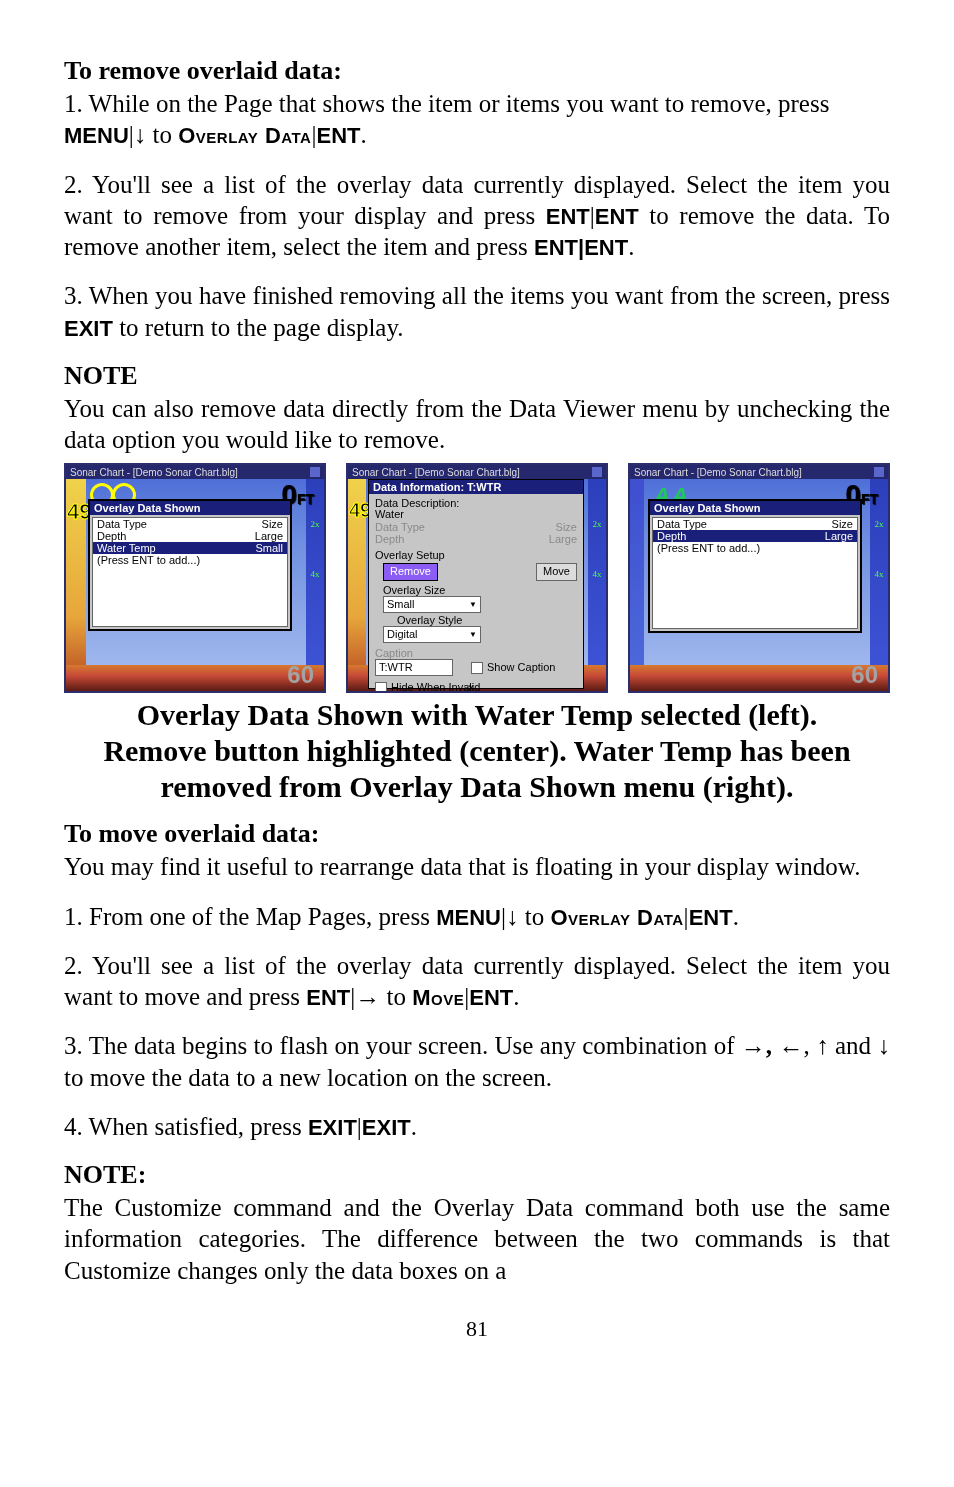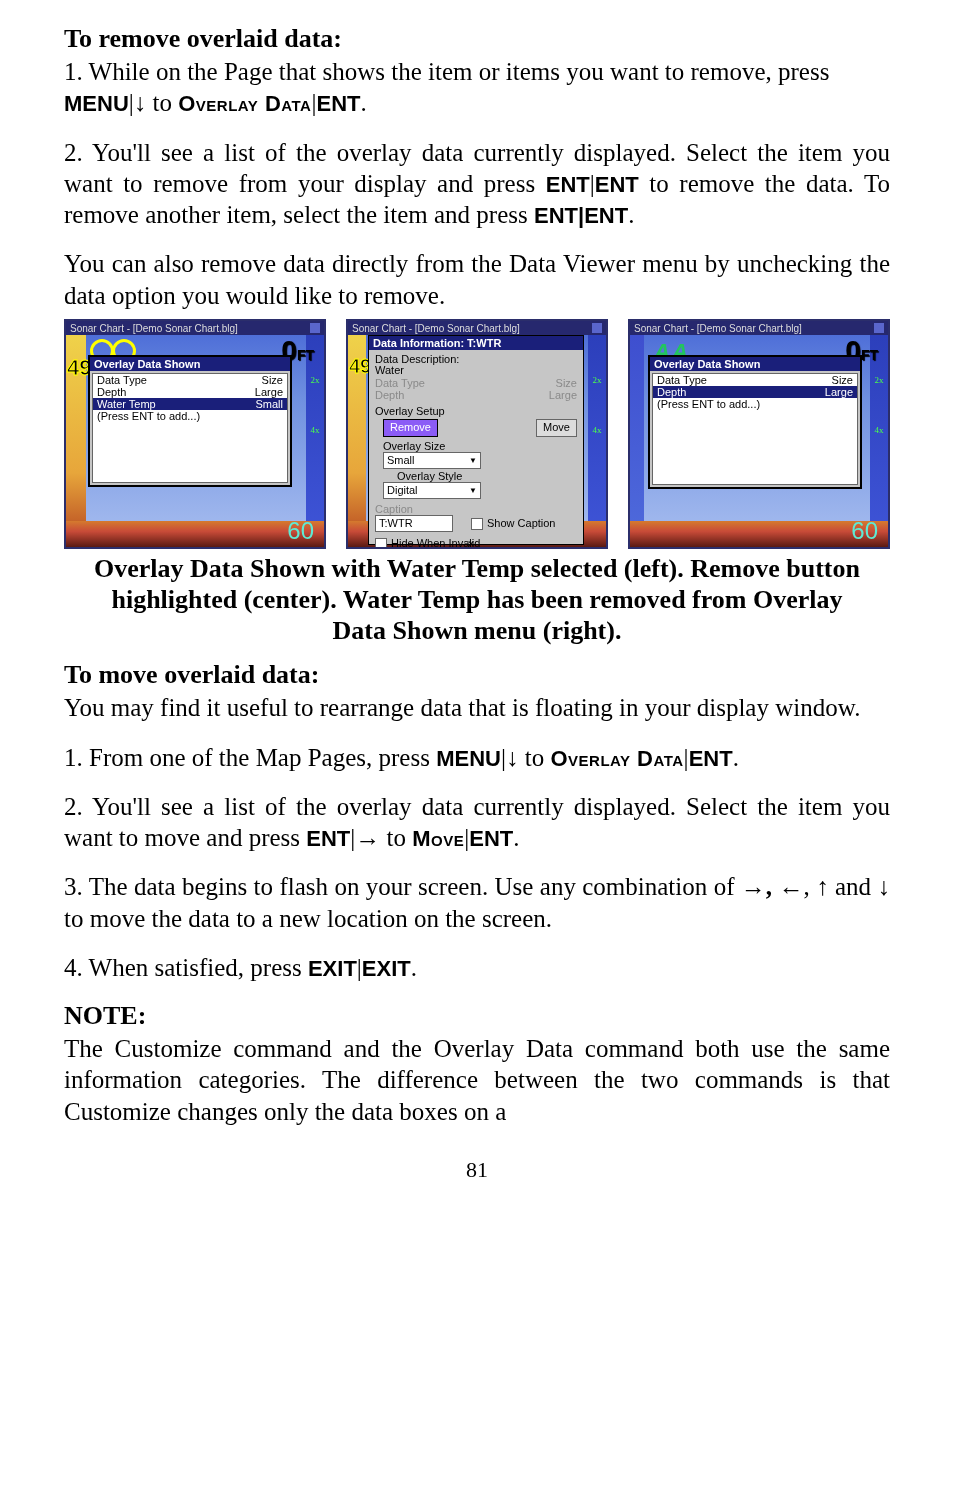--- a/index.html
+++ b/index.html
@@ -4,21 +4,21 @@
 <style>
   body {
     margin: 0;
     padding: 0;
     background: #fff;
     font-family: "Times New Roman", Times, serif;
     color: #000;
     width: 954px;
   }
   .page {
-    padding: 24px 64px 24px 64px;
+    padding: 56px 64px 24px 64px;
   }
   h2.section {
     font-family: "Times New Roman", Times, serif;
     font-weight: bold;
     font-size: 26px;
     margin: 0 0 2px 0;
   }
   p.body {
     font-size: 25px;
     line-height: 1.25;
@@ -69,21 +69,21 @@
     position:absolute; top:16px; left:8px;
     font-family: Arial, sans-serif; font-weight: bold; font-size: 30px;
     color:#ff0; text-shadow: 1px 1px 1px #000;
   }
   .corner-0.right { left:auto; right:10px; color:#000; }
   .corner-60 {
     position:absolute; bottom:2px; right:10px;
     font-family: Arial, sans-serif; font-weight: bold; font-size: 24px;
     color:#000;
   }
-  .green60{ color:#5eead4; font-weight:normal;}
+  .green60{ color:#a3a3a3; font-weight:bold;}
   .bottom-strip{
     position:absolute; bottom:0; left:0; right:0; height:26px;
     background: linear-gradient(0deg,#5a1a12 0%, #c84b38 60%, #d57a2e 100%);
   }
   .win {
     position: absolute;
     background: #c6c6c6;
     border: 2px solid #000;
     font-family: Arial, sans-serif;
     font-size: 12px;
@@ -166,21 +166,21 @@
   .ring::after{ left:22px;}
   .arr-a{
     position:absolute; top:18px; left:24px;
     font-family: Arial,sans-serif; font-style:italic; font-weight:900;
     color:#22c55e; font-size:22px; letter-spacing:-2px;
   }
   p.caption{
     font-family: "Times New Roman", Times, serif;
     font-weight: bold;
     text-align: center;
-    font-size: 26px;
+    font-size: 30px;
     line-height: 1.2;
     margin: 4px 20px 14px 20px;
   }
   .note-indent{
     margin-left:48px;
     font-size:25px;
     line-height:1.25;
     text-align:justify;
   }
   .pagenum{
@@ -198,21 +198,25 @@
 
   <p class="body">
     <span>1. While on the Page that shows the item or items you want to remove, press </span>
     <span class="sans">MENU</span><span>|</span><span class="arrow">↓</span><span> to </span><span class="sans sc">Overlay Data</span><span>|</span><span class="sans">ENT</span><span>.</span>
   </p>
 
   <p class="body just">
     <span>2. You'll see a list of the overlay data currently displayed. Select the item you want to remove from your display and press </span><span class="sans"><span>ENT</span></span><span>|</span><span class="sans">ENT</span><span> to remove the data. To remove another item, select the item and press </span><span class="sans">ENT|ENT</span><span>.</span>
   </p>
 
-
+  <p class="body just">
+    <span>3. When you have finished removing all the items you want from the screen, press </span><span class="sans">EXIT</span><span> to return to the page display.</span>
+  </p>
+
+  <h2 class="section">NOTE</h2>
   <p class="body just" style="margin-bottom:8px">You can also remove data directly from the Data Viewer menu by unchecking the data option you would like to remove.</p>
 
   <div class="figrow">
 
     <div class="shot">
       <div class="titlebar">
         <span>Sonar Chart - [Demo Sonar Chart.blg]</span>
         <span class="dot"></span>
       </div>
       <div class="panelbg"></div>

